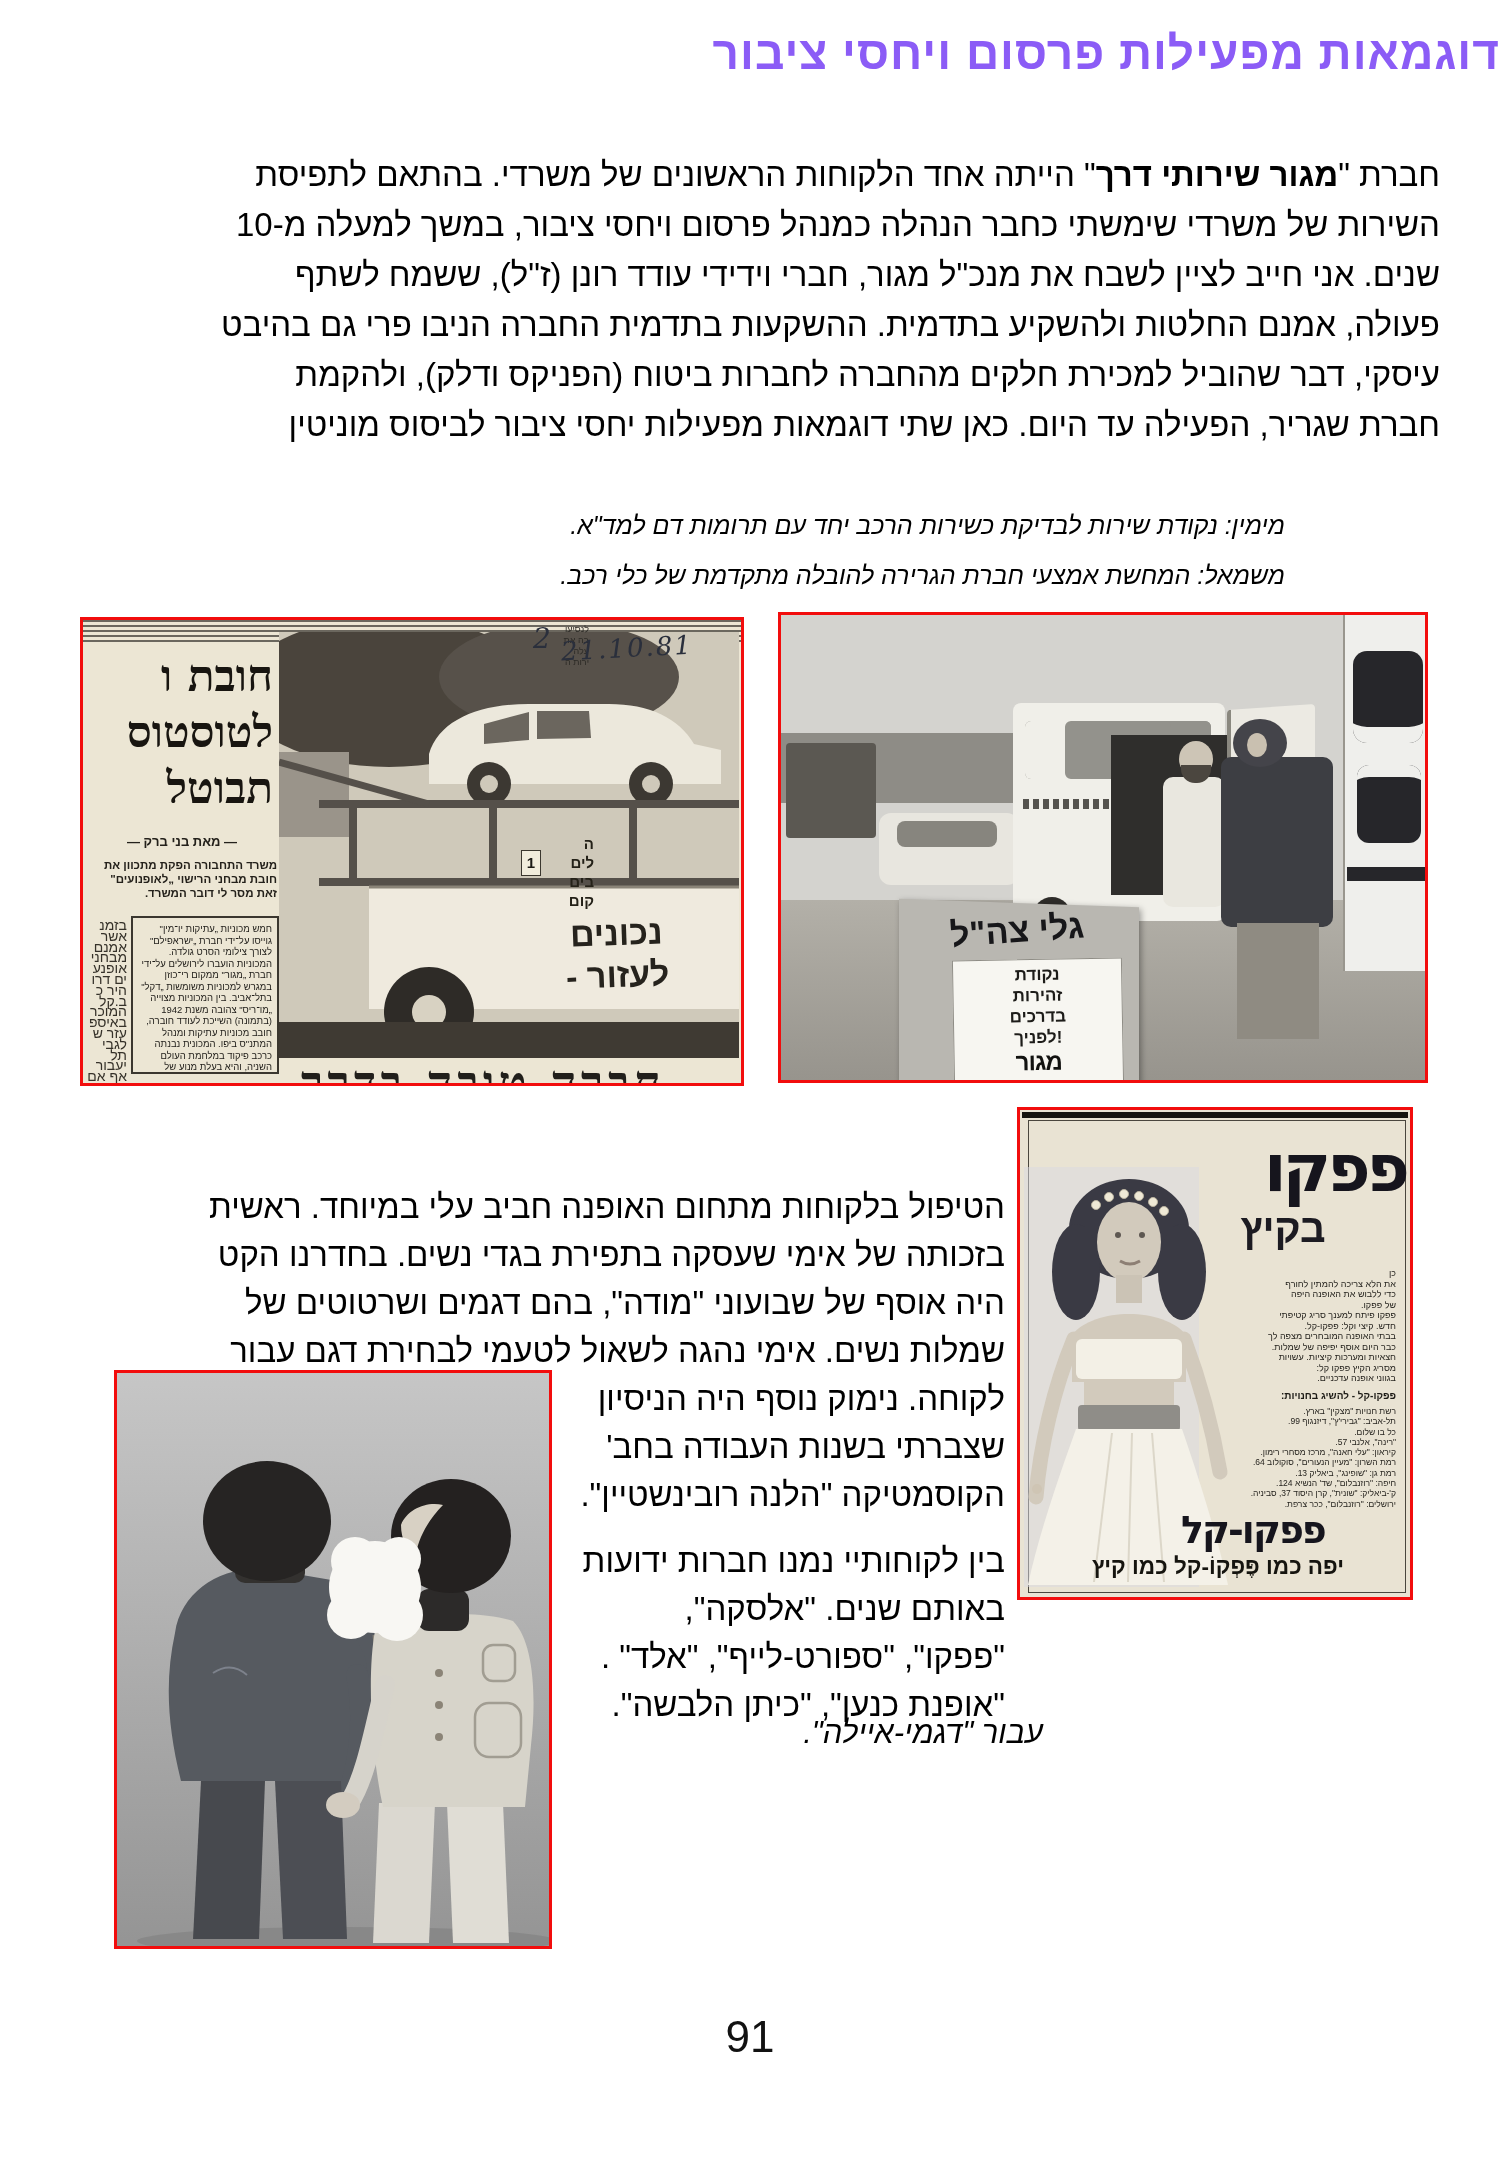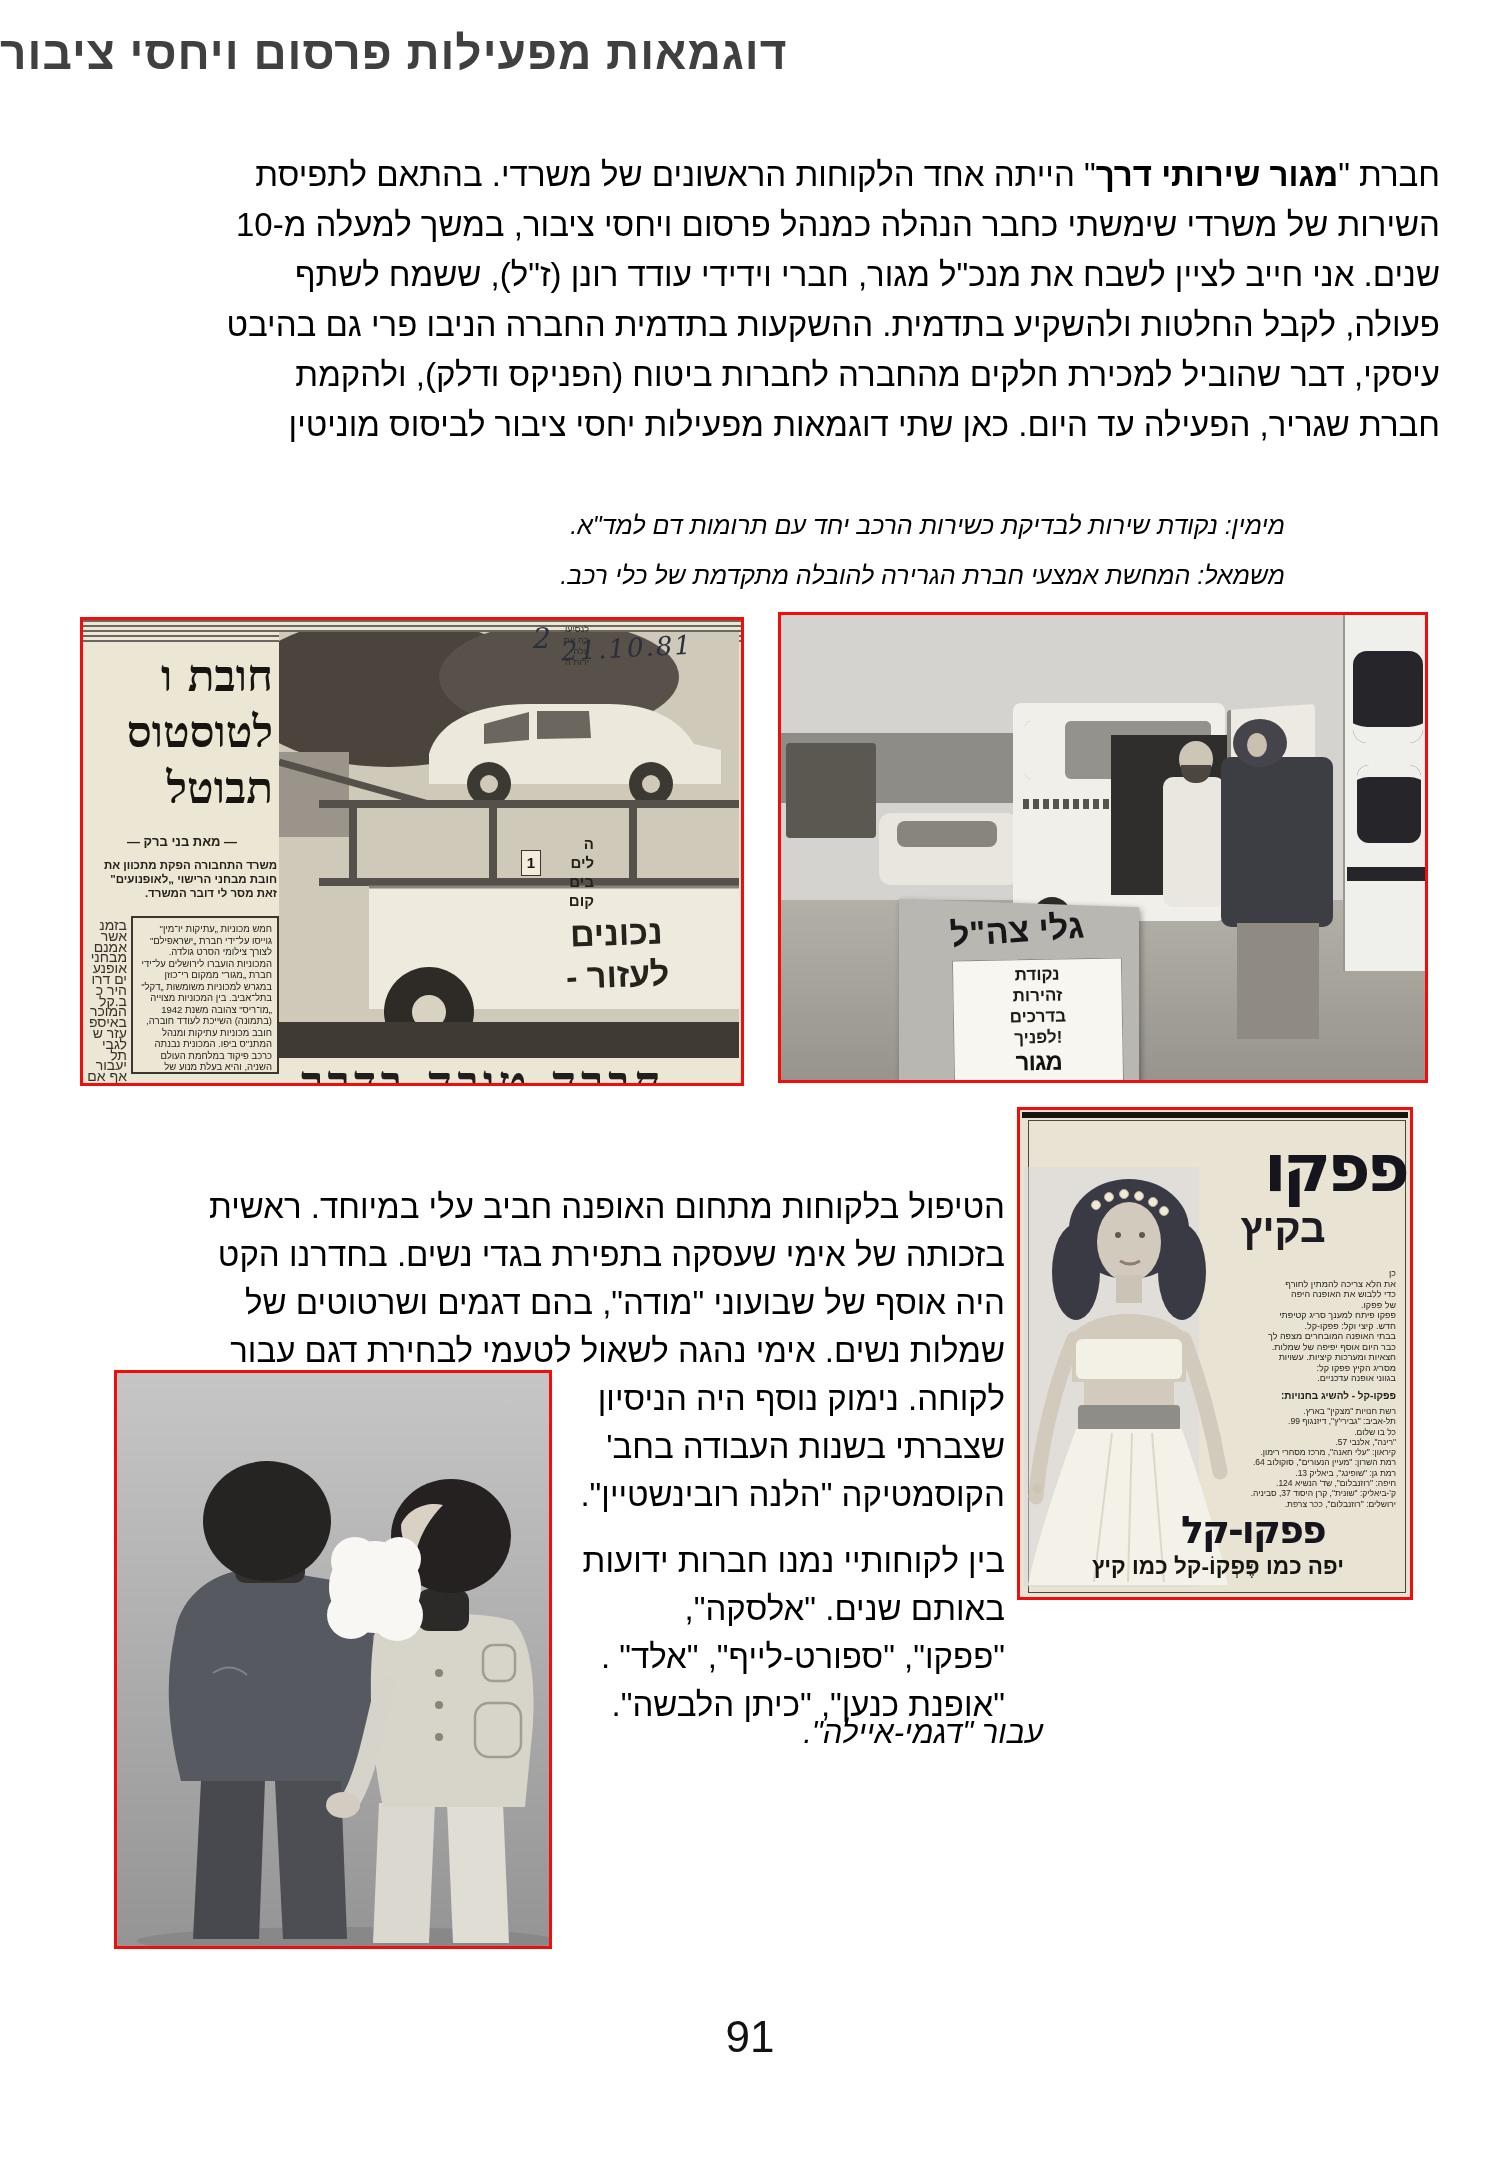--- a/index.html
+++ b/index.html
@@ -4,22 +4,22 @@
 <style>
   html,body{margin:0;padding:0;background:#ffffff}
   .page{position:relative;width:1500px;height:2167px;background:#fff;
         font-family:"Liberation Sans",sans-serif;color:#000;overflow:hidden}
   .abs{position:absolute}
   .rtl{direction:rtl;text-align:right}
   .pre{white-space:pre-line}
   .it{font-style:italic}
 
   
-  .title{top:26px;left:0;right:0;text-align:left;font-size:46px;font-weight:bold;
-         color:#404040;letter-spacing:1px}
+  .title{top:26px;left:0;right:0;text-align:right;font-size:46px;font-weight:bold;
+         color:#8b5cf6;letter-spacing:1px}
   .p1{top:150px;left:85px;width:1355px;font-size:33px;line-height:50px}
   .cap1{top:500px;left:85px;width:1200px;font-size:25px;line-height:50px}
   .p2a{top:1183px;left:95px;width:910px;font-size:33px;line-height:48px}
   .p2b{top:1375px;left:565px;width:440px;font-size:33px;line-height:48px}
   .p3{top:1537px;left:565px;width:440px;font-size:33px;line-height:48px}
   .cap2{top:1710px;left:565px;width:478px;font-size:31px;line-height:46px} 
   .cap2 .l1{padding-left:225px}
   .p4{top:1808px;left:95px;width:1280px;font-size:32px;line-height:48px}
   .pagenum{top:2012px;left:0;right:0;text-align:center;font-size:44px;color:#111}
 
@@ -110,21 +110,21 @@
 <body>
 
 <div class="page">
 
   <div class="abs title">דוגמאות מפעילות פרסום ויחסי ציבור</div>
 
   <div class="abs rtl p1">
     <div><span>חברת "</span><b>מגור שירותי דרך</b><span>" הייתה אחד הלקוחות הראשונים של משרדי. בהתאם לתפיסת</span></div>
     <div>השירות של משרדי שימשתי כחבר הנהלה כמנהל פרסום ויחסי ציבור, במשך למעלה מ-10</div>
     <div>שנים. אני חייב לציין לשבח את מנכ"ל מגור, חברי וידידי עודד רונן (ז"ל), ששמח לשתף</div>
-    <div>פעולה, לקבל החלטות ולהשקיע בתדמית. ההשקעות בתדמית החברה הניבו פרי גם בהיבט</div>
+    <div>פעולה, אמנם החלטות ולהשקיע בתדמית. ההשקעות בתדמית החברה הניבו פרי גם בהיבט</div>
     <div>עיסקי, דבר שהוביל למכירת חלקים מהחברה לחברות ביטוח (הפניקס ודלק), ולהקמת</div>
     <div>חברת שגריר, הפעילה עד היום. כאן שתי דוגמאות מפעילות יחסי ציבור לביסוס מוניטין</div>
   </div>
 
   <div class="abs rtl cap1 it">
     <div>מימין: נקודת שירות לבדיקת כשירות הרכב יחד עם תרומות דם למד"א.</div>
     <div>משמאל: המחשת אמצעי חברת הגרירה להובלה מתקדמת של כלי רכב.</div>
   </div>
 
   <div class="abs photo np">

